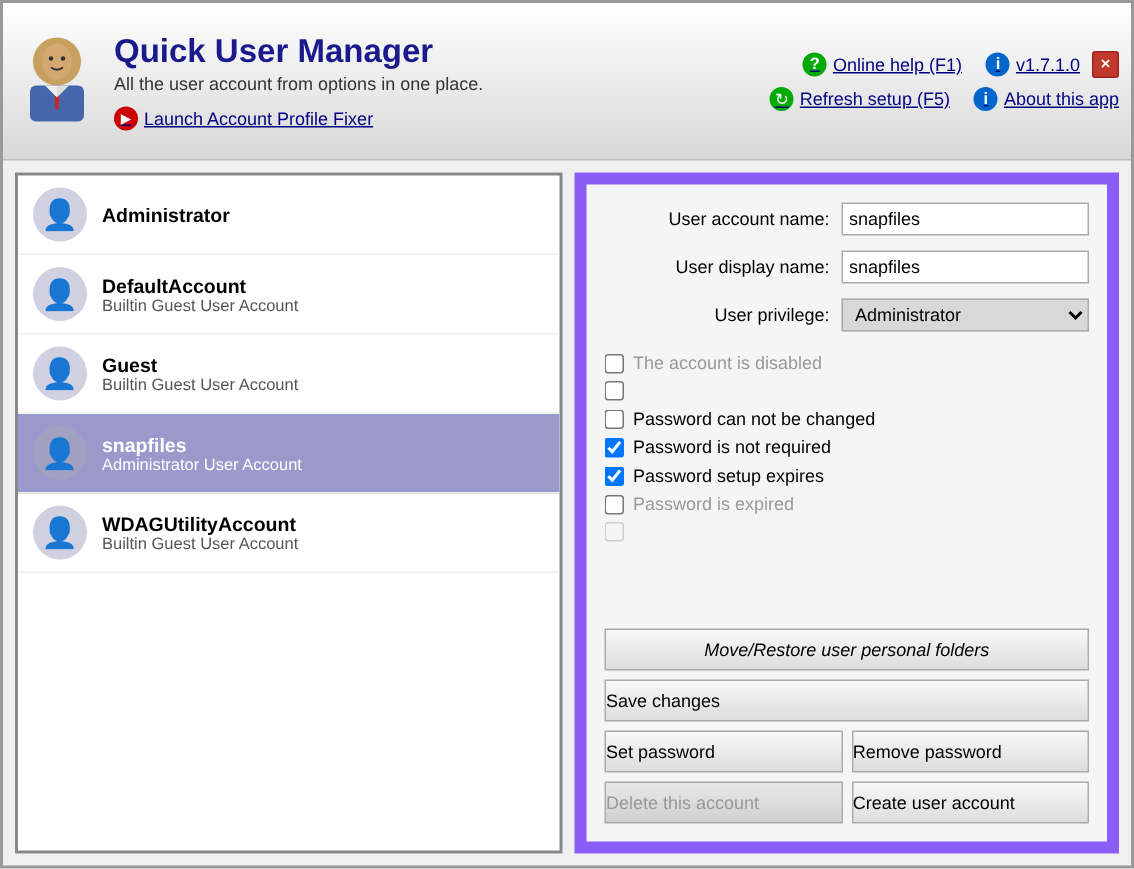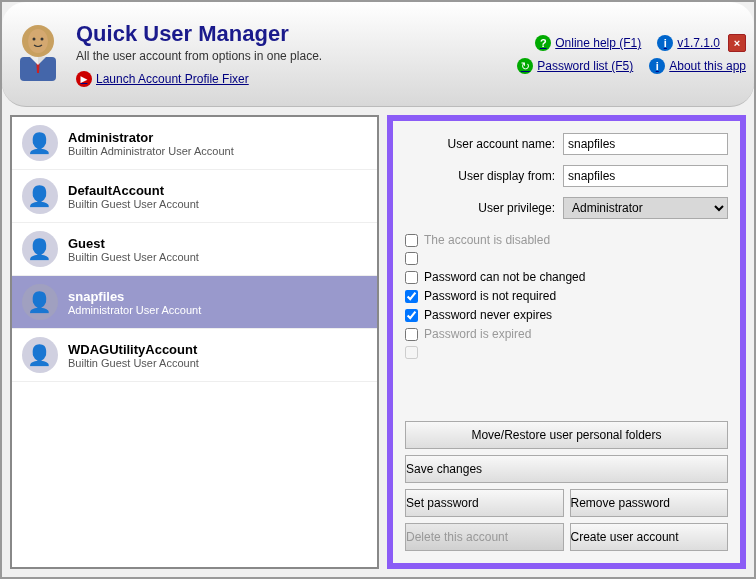--- a/index.html
+++ b/index.html
@@ -20,21 +20,20 @@
       flex-direction: column;
     }
     .title-bar {
       background: linear-gradient(to bottom, #ffffff, #d8d8d8);
       padding: 6px 8px;
       display: flex;
       align-items: center;
       justify-content: space-between;
       border-bottom: 1px solid #bbb;
       min-height: 105px;
-      border-radius: 24px;
     }
     .title-bar-left {
       display: flex;
       align-items: flex-start;
       gap: 10px;
     }
     .app-icon {
       width: 56px;
       height: 64px;
       flex-shrink: 0;
@@ -135,21 +134,21 @@
     .user-item.selected .user-name,
     .user-item.selected .user-desc {
       color: #fff;
     }
     .user-desc {
       font-size: 11px;
       color: #555;
     }
     .right-panel {
       flex: 1;
-      border: 6px solid #8b5cf6;
+      border: 8px solid #8b5cf6;
       background: #f5f5f5;
       padding: 12px;
       display: flex;
       flex-direction: column;
       gap: 6px;
     }
     .field-row {
       display: flex;
       align-items: center;
       gap: 8px;
@@ -203,20 +202,21 @@
       flex-direction: column;
       gap: 6px;
     }
     .btn-full {
       width: 100%;
       height: 28px;
       background: linear-gradient(to bottom, #f8f8f8, #ddd);
       border: 1px solid #aaa;
       cursor: pointer;
       font-size: 12px;
+      font-style: italic;
     }
     .btn-row {
       display: flex;
       gap: 6px;
     }
     .btn-half {
       flex: 1;
       height: 28px;
       background: linear-gradient(to bottom, #f8f8f8, #ddd);
       border: 1px solid #aaa;
@@ -332,39 +332,38 @@
           <div class="title-link">
             <span class="info-icon">i</span>
             <span>v1.7.1.0</span>
           </div>
         </div>
         <div class="close-btn">×</div>
       </div>
       <div class="title-bar-right-row">
         <div class="title-link">
           <span class="refresh-icon">↻</span>
-          <span>Password list (F5)</span>
+          <span>Refresh setup (F5)</span>
         </div>
         <div class="title-link">
           <span class="info-icon">i</span>
           <span>About this app</span>
         </div>
       </div>
     </div>
   </div>
 
   <div class="content-area">
 
     <div class="left-panel">
 
       <div class="user-item">
         <div class="icon-circle">👤</div>
         <div class="user-info">
           <span class="user-name">Administrator</span>
-          <span class="user-desc">Builtin Administrator User Account</span>
         </div>
       </div>
       <div class="user-item">
         <div class="icon-circle">👤</div>
         <div class="user-info">
           <span class="user-name">DefaultAccount</span>
           <span class="user-desc">Builtin Guest User Account</span>
         </div>
       </div>
       <div class="user-item">
@@ -389,21 +388,21 @@
         </div>
       </div>
     </div>
 
     <div class="right-panel">
       <div class="field-row">
         <span class="field-label">User account name:</span>
         <input class="field-input" type="text" value="snapfiles" style="">
       </div>
       <div class="field-row">
-        <span class="field-label">User display from:</span>
+        <span class="field-label">User display name:</span>
         <input class="field-input" type="text" value="snapfiles" style="">
       </div>
       <div class="field-row">
         <span class="field-label">User privilege:</span>
         <select class="field-select">
           <option>Administrator</option>
           <option>Standard User</option>
           <option>Guest</option>
         </select>
       </div>
@@ -419,21 +418,21 @@
         <div class="checkbox-row">
           <input type="checkbox" id="cb3" style="">
           <label for="cb3">Password can not be changed</label>
         </div>
         <div class="checkbox-row">
           <input type="checkbox" id="cb4" checked="" style="">
           <label for="cb4">Password is not required</label>
         </div>
         <div class="checkbox-row">
           <input type="checkbox" id="cb5" checked="" style="">
-          <label for="cb5">Password never expires</label>
+          <label for="cb5">Password setup expires</label>
         </div>
         <div class="checkbox-row">
           <input type="checkbox" id="cb6" style="">
           <label for="cb6" class="checkbox-label-disabled">Password is expired</label>
         </div>
         <div class="checkbox-row">
           <input type="checkbox" id="cb8" disabled="" style="">
         </div>
       </div>
 

